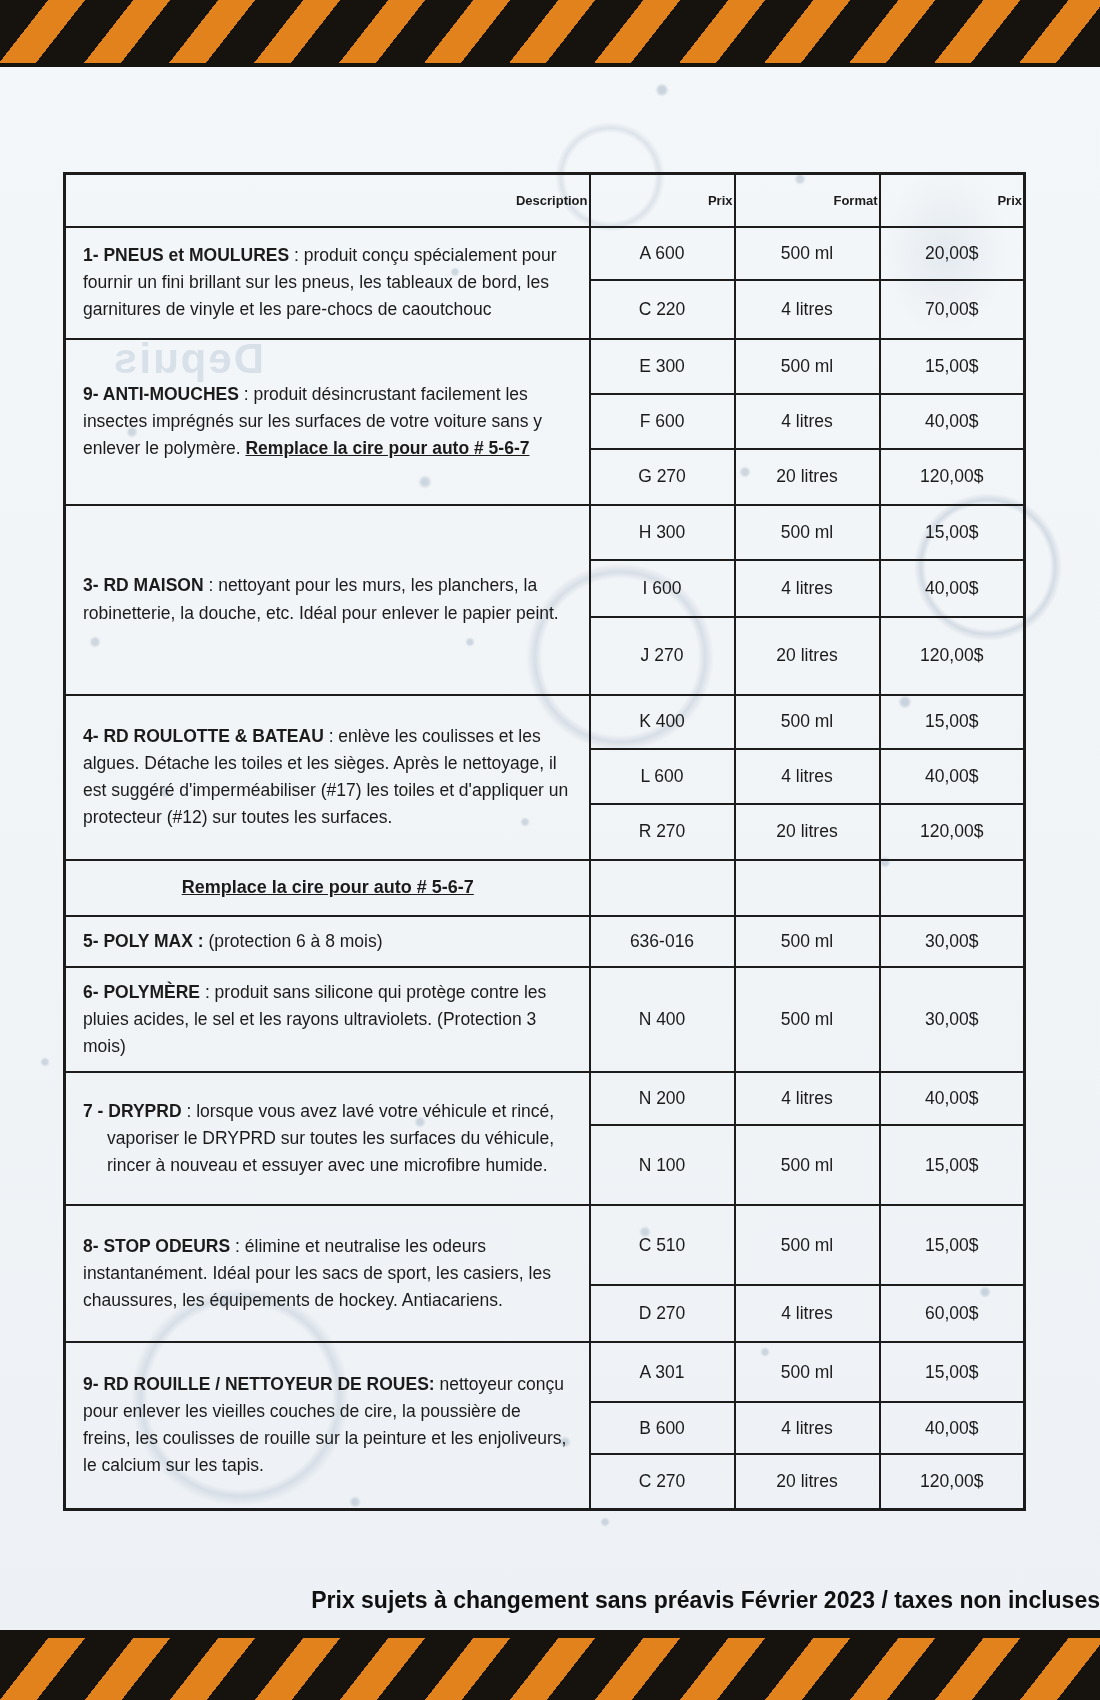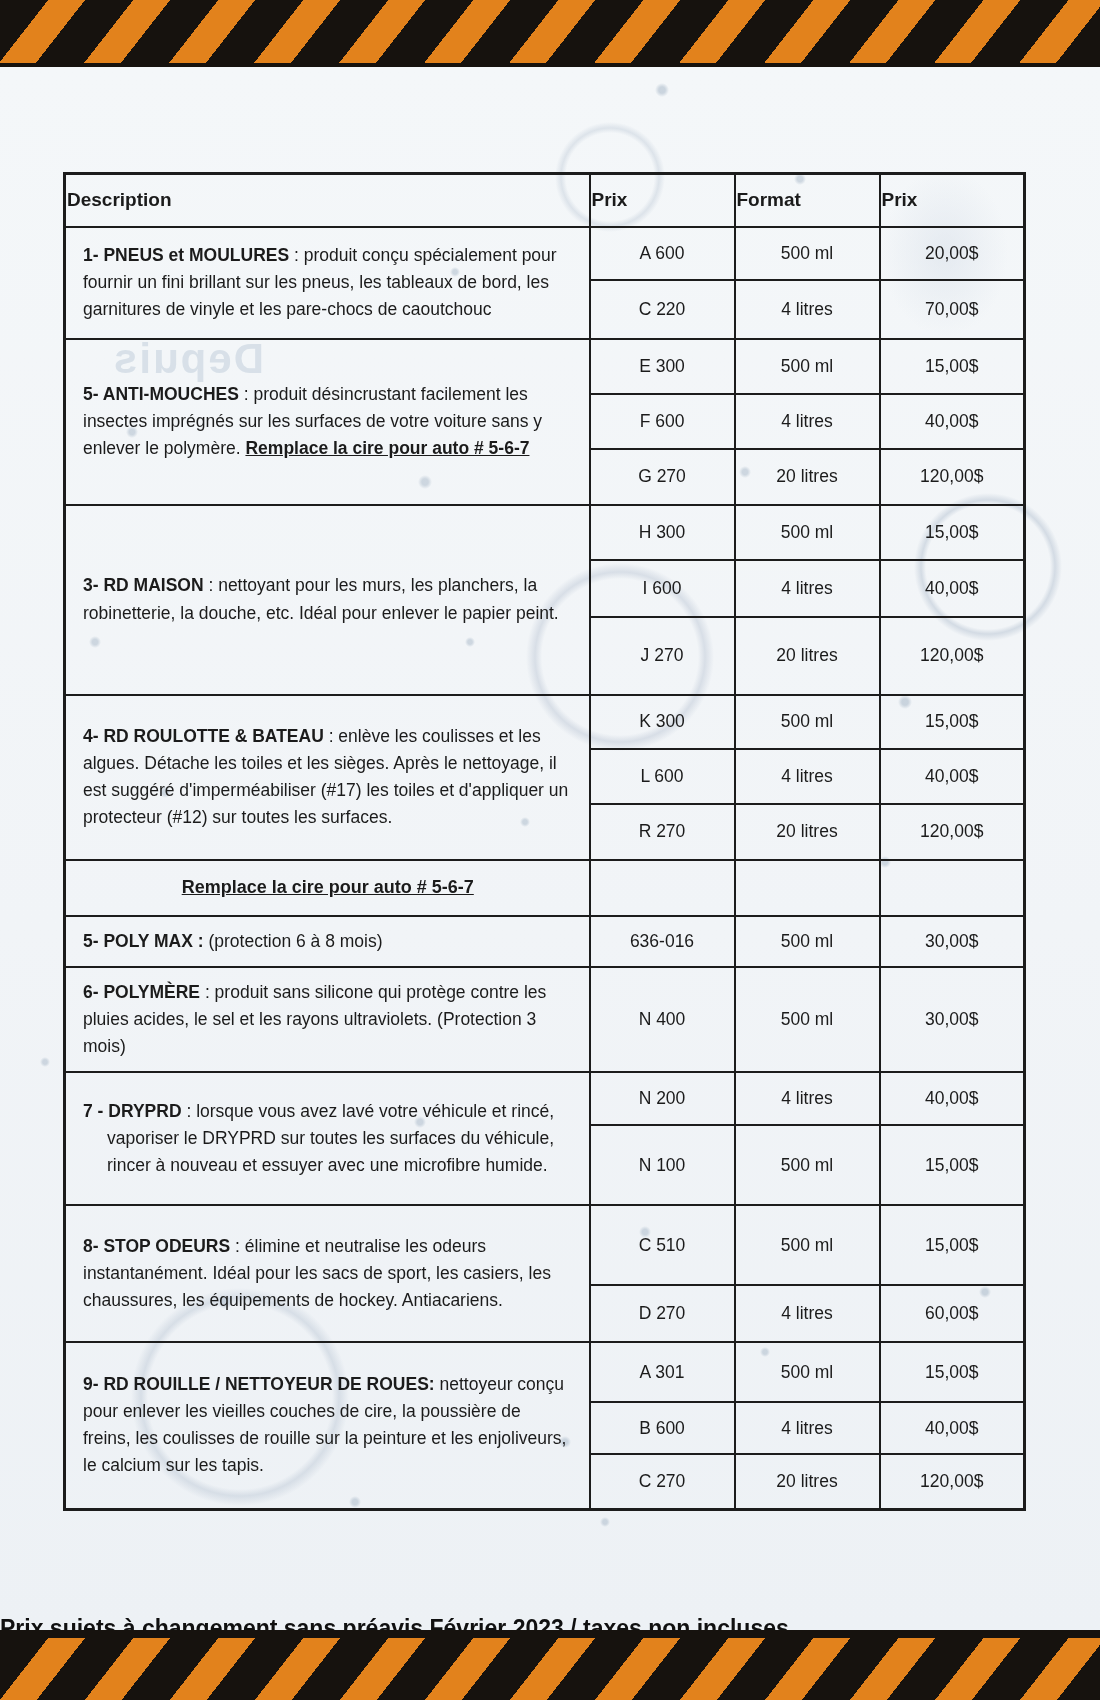--- a/index.html
+++ b/index.html
@@ -65,40 +65,40 @@
   table.price-table{
     position:absolute;left:63px;top:105px;width:960px;
     border-collapse:collapse;table-layout:fixed;
     border:3px solid var(--border);
   }
   .price-table th,.price-table td{
     border:2px solid var(--border);
     overflow:hidden;
   }
   .price-table th{
-    font-size:19px;font-weight:bold;text-align:left;vertical-align:middle;
+    font-size:13px;font-weight:bold;text-align:right;vertical-align:middle;
   }
   td.desc{
     text-align:left;vertical-align:middle;
     padding:5px 10px 5px 11px;
     font-size:17.5px;line-height:1.55;
   }
   td.desc p{margin:6px;}
   td.desc.indent p{padding-left:24px;text-indent:-24px;}
   td.desc.note{text-align:center;}
   .lead{font-weight:bold;}
   .extra{font-weight:bold;text-decoration:underline;}
   .note-text{font-weight:bold;text-decoration:underline;font-size:18px;}
   td.val{
     text-align:center;vertical-align:middle;
     font-size:17.5px;padding:2px 4px;
   }
   .footer-note{
     position:absolute;left:0;top:1520px;width:1100px;
-    text-align:left;font-size:23px;font-weight:bold;color:#101010;margin-top:28px;
+    text-align:right;font-size:23px;font-weight:bold;color:#101010;
   }
 </style>
 </head>
 <body>
 
 <div class="page">
   <div class="hazard top"></div>
 
   <div class="paper">
     <div class="droplets"></div>
@@ -128,21 +128,21 @@
             <td class="val">500 ml</td>
             <td class="val">20,00$</td>
           </tr>
           <tr style="height: 59px;">
             <td class="val">C 220</td>
             <td class="val">4 litres</td>
             <td class="val">70,00$</td>
           </tr>
           <tr style="height: 55px;">
             <td class="desc" rowspan="3">
-              <p><span class="lead">5- ANTI-MOUCHES</span><span> : produit désincrustant facilement les insectes imprégnés sur les surfaces de votre voiture sans y enlever le polymère. </span><span class="extra">Remplace la cire pour auto # 5-6-7</span></p>
+              <p><span class="lead">9- ANTI-MOUCHES</span><span> : produit désincrustant facilement les insectes imprégnés sur les surfaces de votre voiture sans y enlever le polymère. </span><span class="extra">Remplace la cire pour auto # 5-6-7</span></p>
             </td>
             <td class="val">E 300</td>
             <td class="val">500 ml</td>
             <td class="val">15,00$</td>
           </tr>
           <tr style="height: 55px;">
             <td class="val">F 600</td>
             <td class="val">4 litres</td>
             <td class="val">40,00$</td>
           </tr>
@@ -166,21 +166,21 @@
           </tr>
           <tr style="height: 78px;">
             <td class="val">J 270</td>
             <td class="val">20 litres</td>
             <td class="val">120,00$</td>
           </tr>
           <tr style="height: 54px;">
             <td class="desc" rowspan="3">
               <p><span class="lead">4- RD ROULOTTE &amp; BATEAU</span><span> : enlève les coulisses et les algues. Détache les toiles et les sièges. Après le nettoyage, il est suggéré d'imperméabiliser (#17) les toiles et d'appliquer un protecteur (#12) sur toutes les surfaces.</span></p>
             </td>
-            <td class="val">K 300</td>
+            <td class="val">K 400</td>
             <td class="val">500 ml</td>
             <td class="val">15,00$</td>
           </tr>
           <tr style="height: 55px;">
             <td class="val">L 600</td>
             <td class="val">4 litres</td>
             <td class="val">40,00$</td>
           </tr>
           <tr style="height: 56px;">
             <td class="val">R 270</td>

